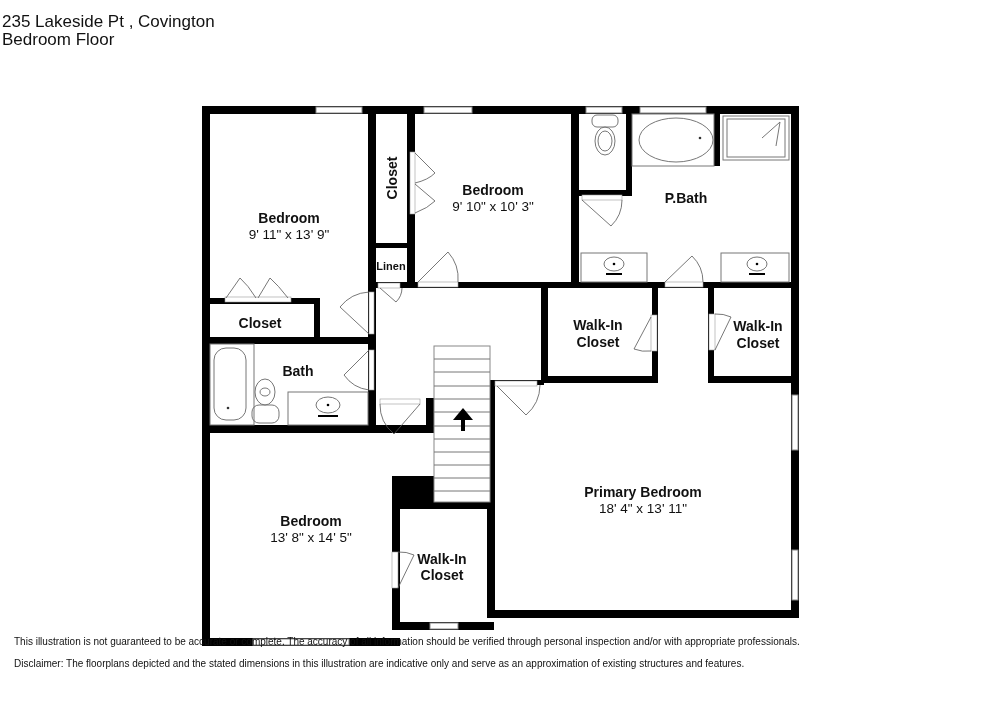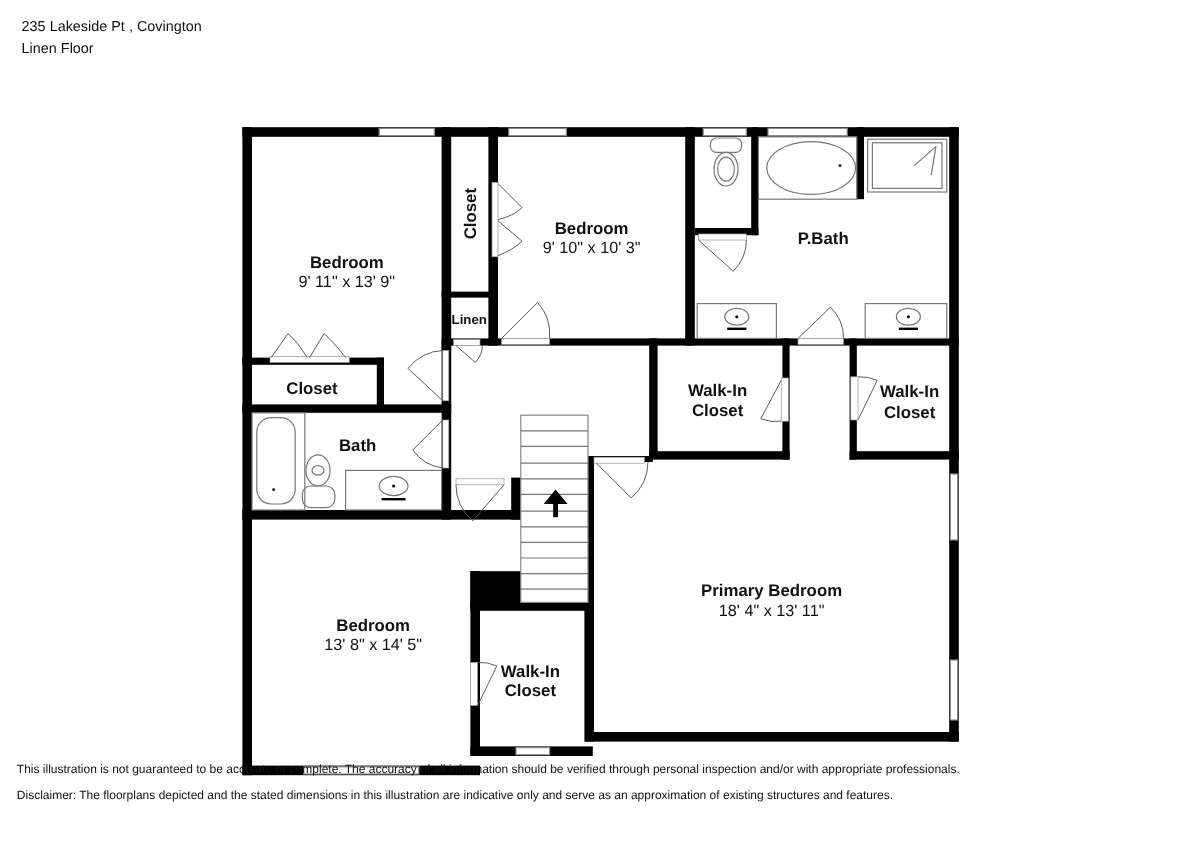--- a/index.html
+++ b/index.html
@@ -1,32 +1,32 @@
 <!DOCTYPE html>
 <html><head>
 <meta charset="utf-8">
 <style>
   html,body{margin:0;padding:0;background:#fff;}
   body{width:1000px;height:707px;position:relative;overflow:hidden;font-family:"Liberation Sans",sans-serif;color:#111;}
-  .hdr{position:absolute;left:18px;font-size:12px;line-height:14px;}
+  .hdr{position:absolute;left:2px;font-size:17px;line-height:14px;}
   .disc{position:absolute;left:14px;font-size:10px;line-height:14px;white-space:nowrap;}
   svg{position:absolute;left:0;top:0;}
   .rn{font-family:"Liberation Sans",sans-serif;font-weight:bold;font-size:14px;fill:#111;}
   .rd{font-family:"Liberation Sans",sans-serif;font-size:13.5px;fill:#111;}
   .sm{font-family:"Liberation Sans",sans-serif;font-weight:bold;font-size:11px;fill:#111;}
   .w{fill:#000;}
   .win{fill:#fff;stroke:#888;stroke-width:1;}
   .fx{fill:none;stroke:#777;stroke-width:1;}
   .dr{fill:none;stroke:#555;stroke-width:0.8;}
 </style>
 </head>
 <body>
 
 <div class="hdr" style="top:15px">235 Lakeside Pt , Covington</div>
-<div class="hdr" style="top:33px">Linen Floor</div>
+<div class="hdr" style="top:33px">Bedroom Floor</div>
 
 <svg width="1000" height="707" viewBox="0 0 1000 707">
 
   <g>
 
     <rect class="w" x="202" y="106" width="597" height="8"></rect>
 
     <rect class="w" x="202" y="106" width="8" height="540"></rect>
 
     <rect class="w" x="791" y="106" width="8" height="512"></rect>

